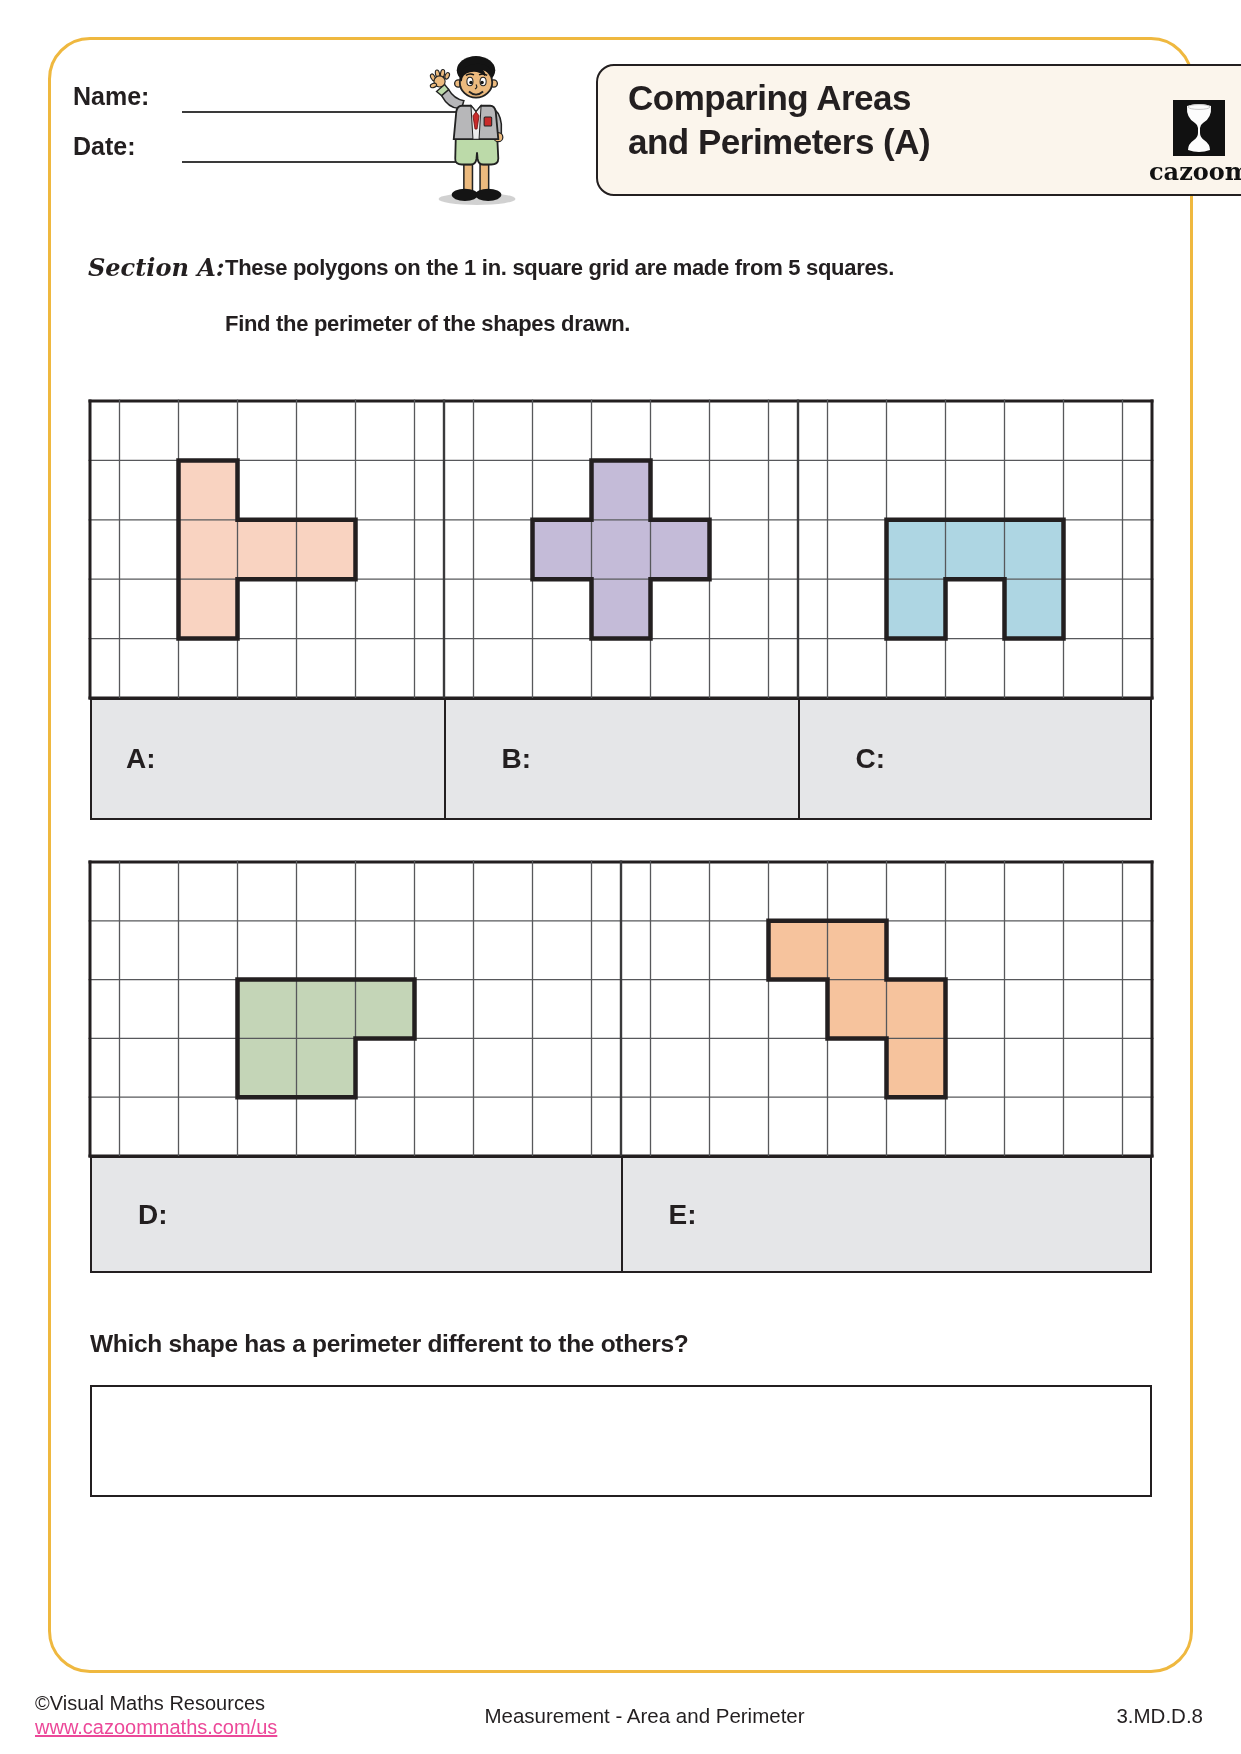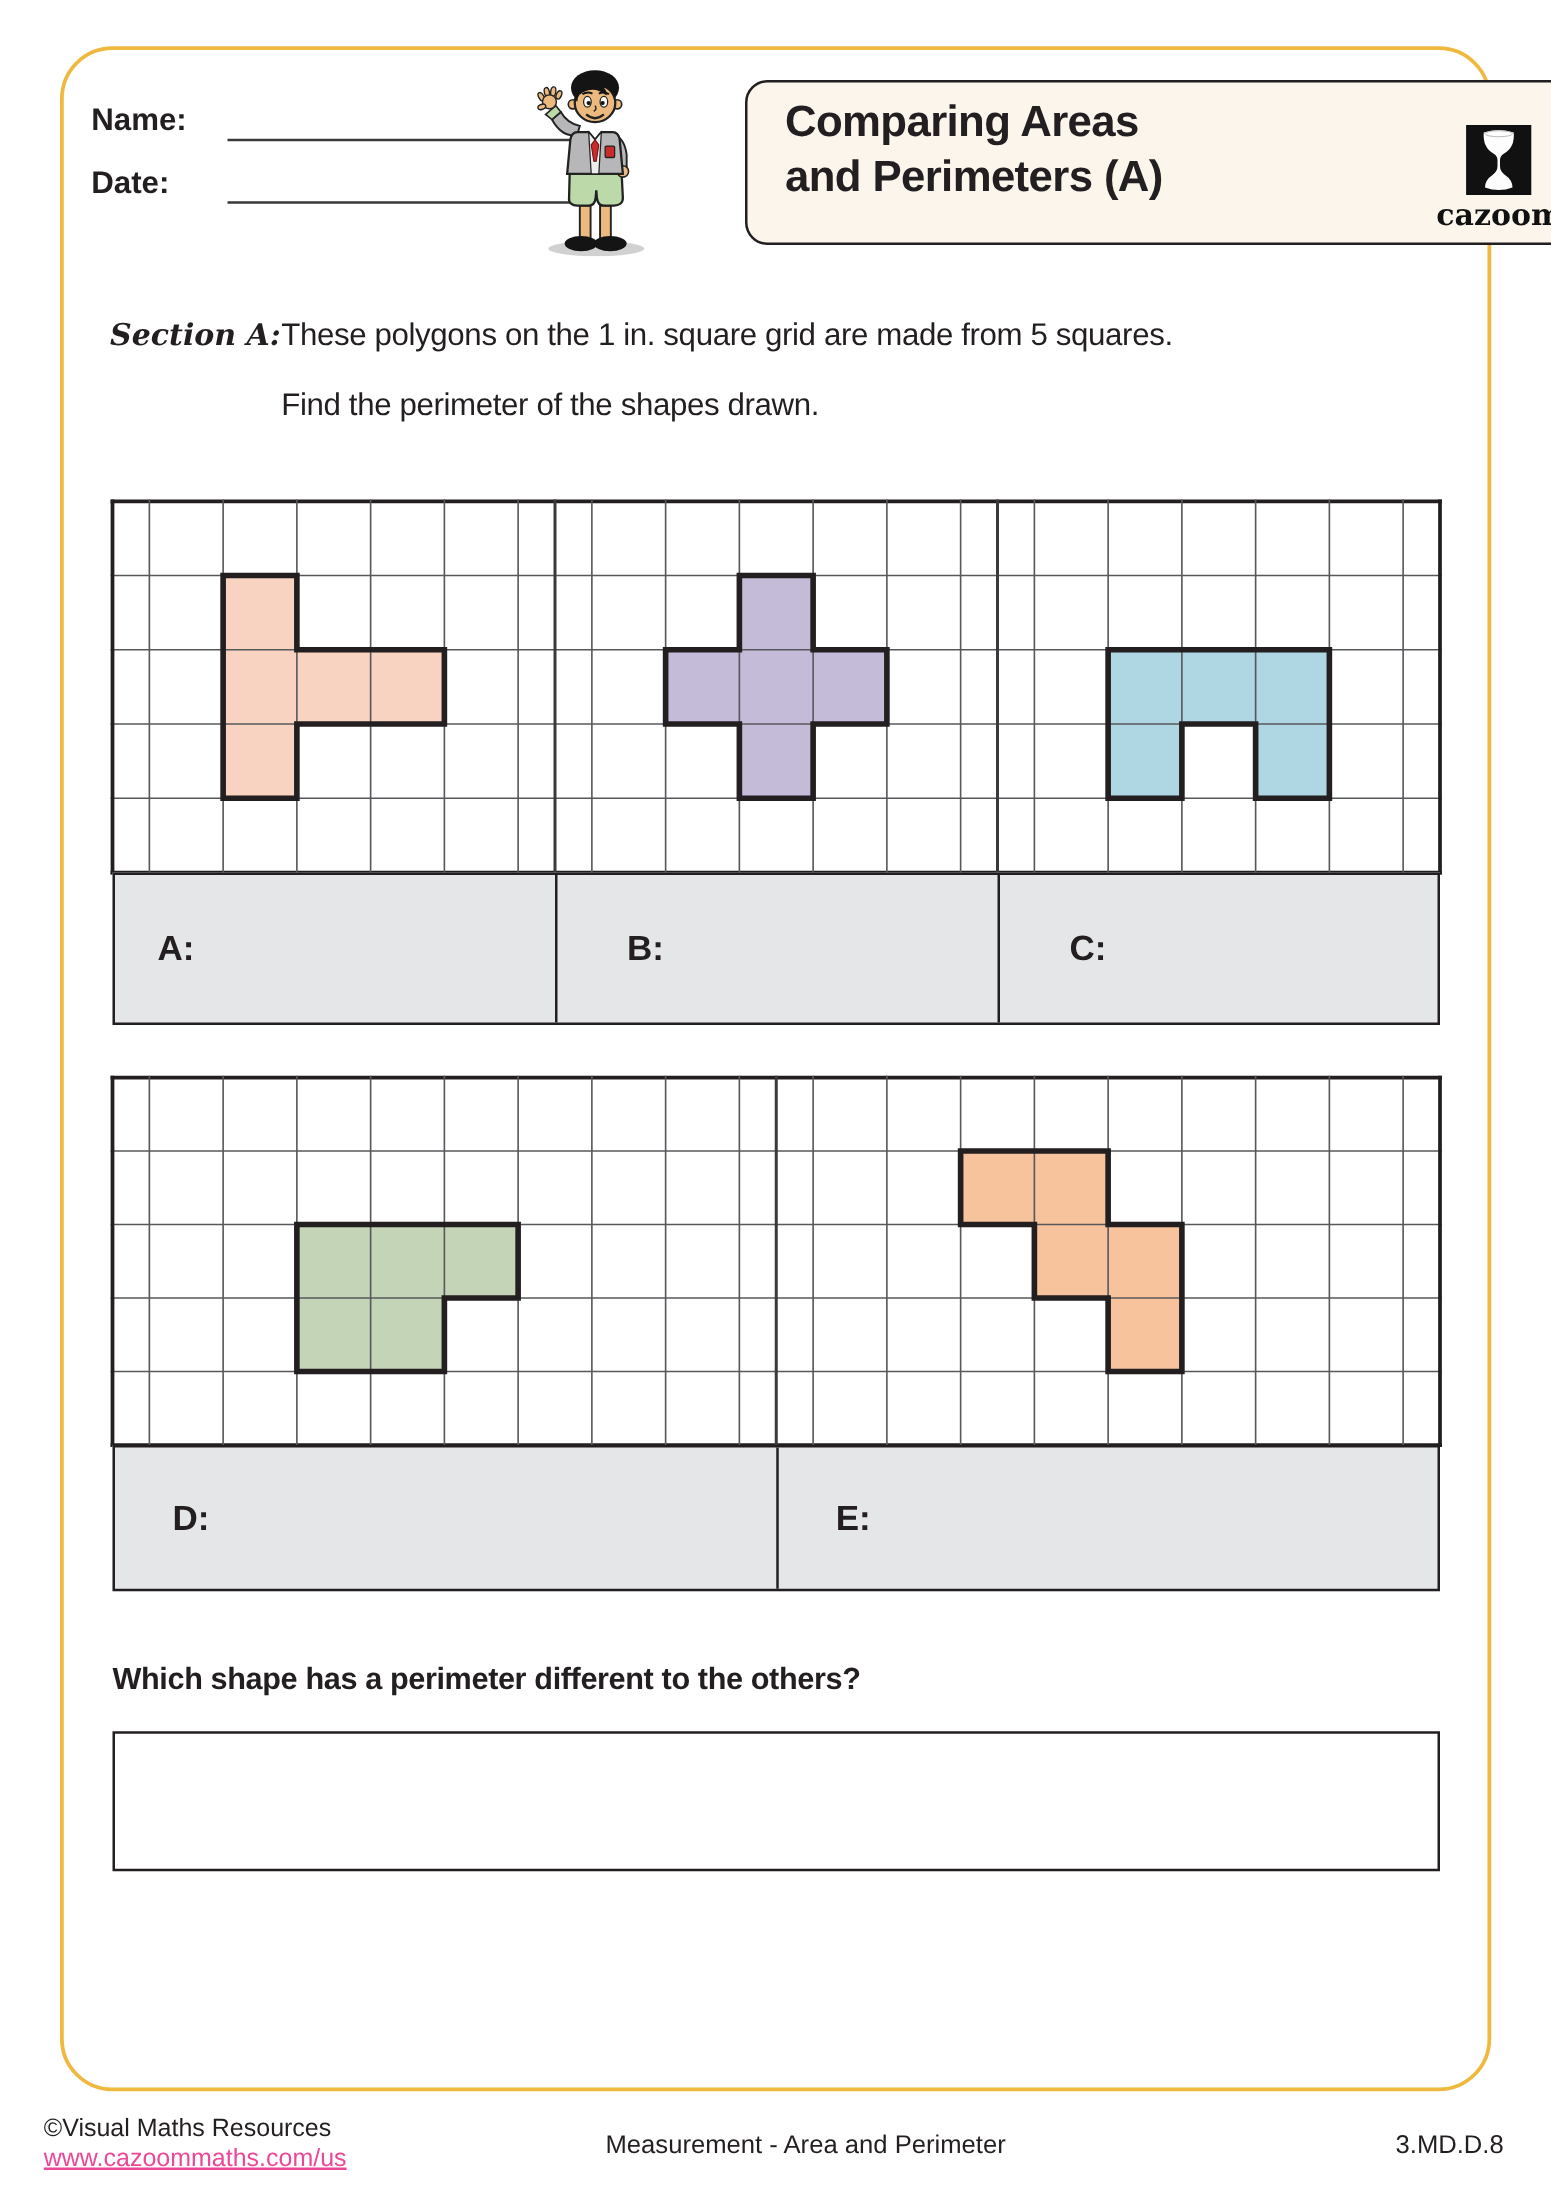--- a/index.html
+++ b/index.html
@@ -12,21 +12,21 @@
   .write-line{height:0;border-bottom:2px solid #3a3a3a;}
   .nline{left:182px;top:111px;width:276px;}
   .dline{left:182px;top:161px;width:276px;}
   .title-box{left:596px;top:64px;width:667px;height:132px;background:#fbf5ec;border:2.5px solid #231f20;
              border-radius:18px;box-sizing:border-box;}
   .title-text{position:absolute;left:30px;top:10px;font-size:35px;font-weight:bold;line-height:44px;letter-spacing:-0.5px;}
   .logo{position:absolute;right:12px;top:34px;width:100px;text-align:center;}
   .logo-sq{width:52px;height:56px;background:#111;margin:0 auto;display:block;}
   .logo-text{font-family:"DejaVu Serif",serif;font-weight:bold;font-size:24px;color:#111;margin-top:1px;}
   .section-label{left:88px;top:253px;font-family:"DejaVu Serif",serif;font-style:italic;font-weight:bold;font-size:24px;}
-  .instr{left:225px;width:950px;font-size:25px;font-weight:normal;letter-spacing:-0.3px;line-height:28px;}
+  .instr{left:225px;width:950px;font-size:22px;font-weight:bold;letter-spacing:-0.3px;line-height:28px;}
   .i0{top:254px;}.i1{top:282px;}.i2{top:310px;}
   .grid-svg{left:0;top:0;}
   .answer-row{background:#e5e6e8;border:2.5px solid #231f20;box-sizing:border-box;}
   .answer-box{position:absolute;top:0;height:100%;display:flex;align-items:center;box-sizing:border-box;
               font-size:28px;font-weight:bold;color:#231f20;}
   .answer-box.sep{border-left:2.5px solid #231f20;}
   .question{left:90px;top:1330px;font-size:24.5px;font-weight:bold;letter-spacing:-0.3px;}
   .big-answer-box{left:90px;top:1385px;width:1062px;height:112px;background:#fff;border:2.5px solid #231f20;box-sizing:border-box;}
   .f-copy{left:35px;top:1692px;font-size:20px;}
   .f-url{left:35px;top:1716px;font-size:20px;color:#ec4899;text-decoration:underline;cursor:pointer;}

